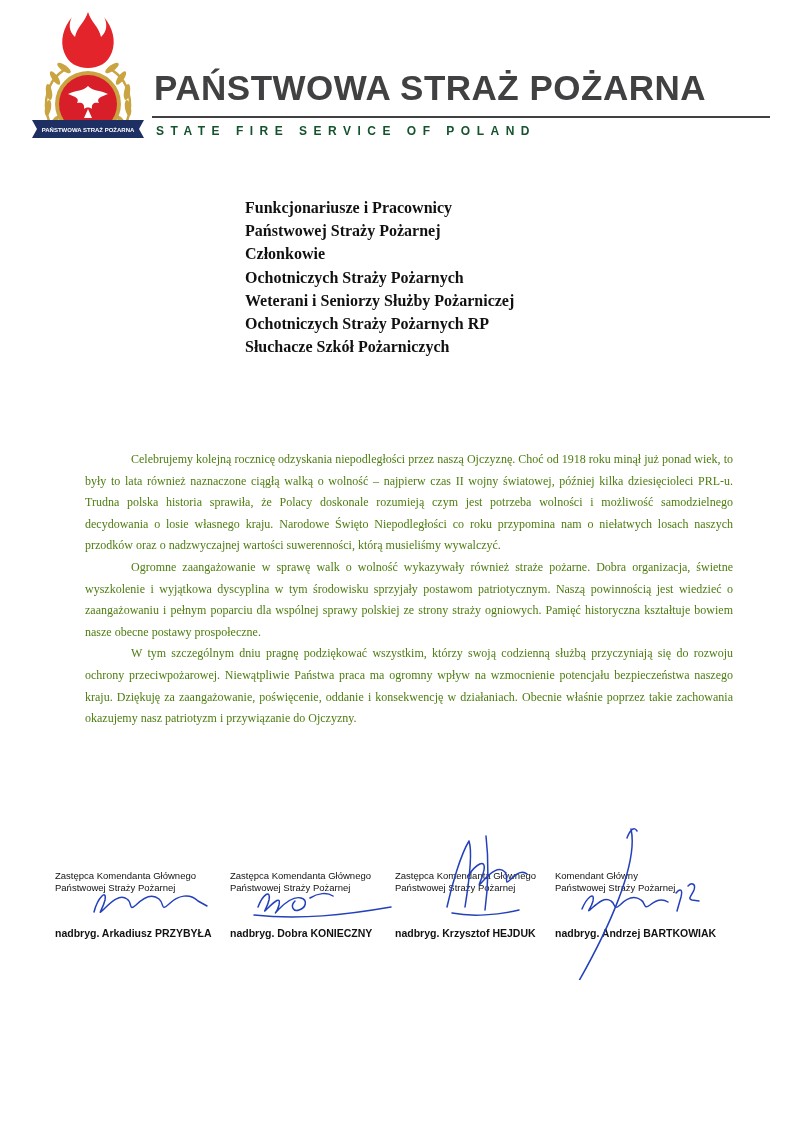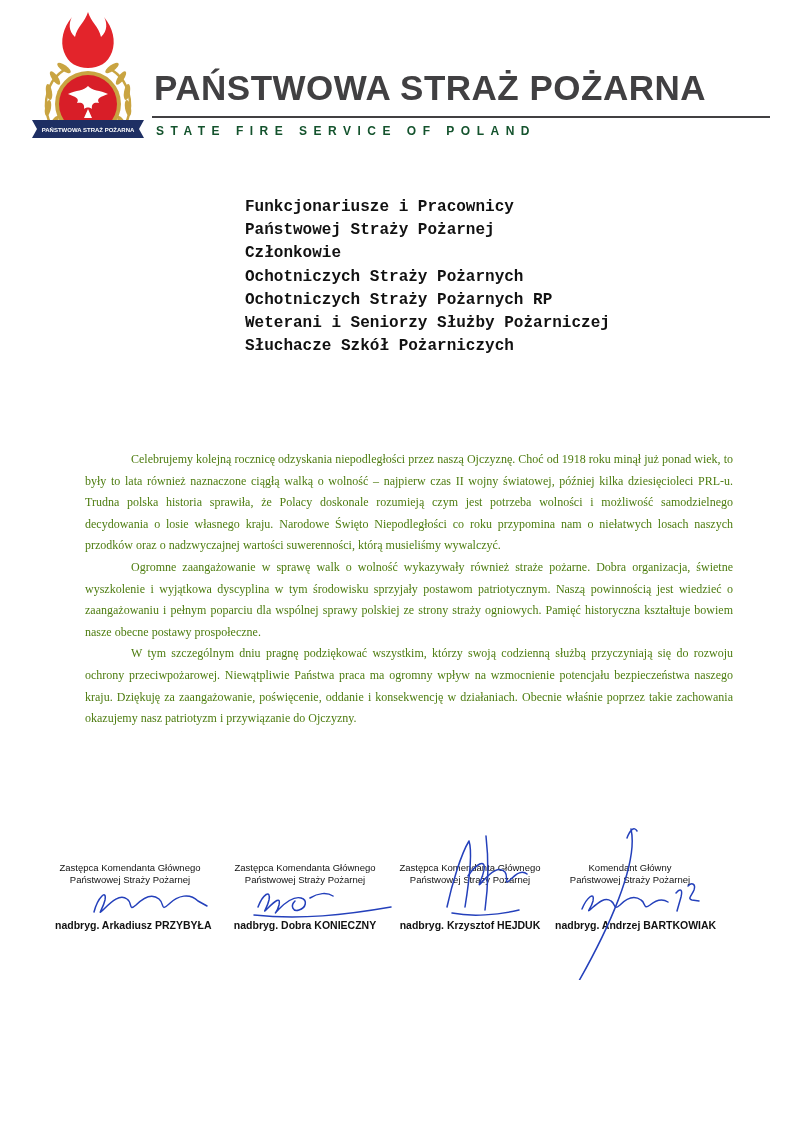--- a/index.html
+++ b/index.html
@@ -18,32 +18,32 @@
   }
   .header-rule { position:absolute; left:152px; top:116px; width:618px; height:2px; background:#414042; }
   .org-subtitle {
     position:absolute; left:156px; top:124px; white-space:nowrap;
     font-family:"Liberation Sans", sans-serif; font-size:12px; font-weight:700;
     letter-spacing:6.5px; color:#14532d;
   }
   
   .recipients {
     position:absolute; left:245px; top:196px;
-    font-weight:700; font-size:16px; line-height:23.2px; color:#111;font-family:Liberation Mono, monospace;
+    font-weight:700; font-size:16px; line-height:23.2px; color:#111;
   }
   
   .letter-body {
     position:absolute; left:85px; top:449px; width:648px;
     font-size:12px; line-height:21.6px; text-align:justify; color:#4d7c0f;
   }
   .letter-body p { text-indent:46px; margin:0; }
   
   .signatures { position:absolute; left:0; top:862px; width:800px; height:130px;
     font-family:"Liberation Sans", sans-serif; }
-  .sig-col { position:absolute; width:150px; text-align:center; top:0; }
+  .sig-col { position:absolute; width:150px; text-align:left; top:8px; }
   .sig-col.c1 { left:55px; }
   .sig-col.c2 { left:230px; }
   .sig-col.c3 { left:395px; }
   .sig-col.c4 { left:555px; }
   .sig-title { font-size:9.5px; line-height:11.5px; color:#111; }
   .sig-name  { margin-top:34px; font-size:10.5px; font-weight:700; color:#111; white-space:nowrap; }
   .ink-layer { position:absolute; left:0; top:0; width:800px; height:1136px; pointer-events:none; }
   .ink { fill:none; stroke:#2440bb; stroke-width:1.5; stroke-linecap:round; stroke-linejoin:round; }
   
   .date-place { position:absolute; left:88px; top:1046px; font-size:15.5px; color:#151515; }
@@ -88,22 +88,22 @@
 
   <h1 class="org-title">PAŃSTWOWA STRAŻ POŻARNA</h1>
   <div class="header-rule"></div>
   <div class="org-subtitle">STATE FIRE SERVICE OF POLAND</div>
 
   <section class="recipients">
     <div>Funkcjonariusze i Pracownicy</div>
     <div>Państwowej Straży Pożarnej</div>
     <div>Członkowie</div>
     <div>Ochotniczych Straży Pożarnych</div>
+    <div>Weterani i Seniorzy Służby Pożarniczej</div>
     <div>Ochotniczych Straży Pożarnych RP</div>
-    <div>Weterani i Seniorzy Służby Pożarniczej</div>
     <div>Słuchacze Szkół Pożarniczych</div>
   </section>
 
   <section class="letter-body">
     <p>Celebrujemy kolejną rocznicę odzyskania niepodległości przez naszą Ojczyznę. Choć od 1918 roku minął już ponad wiek, to były to lata również naznaczone ciągłą walką o wolność – najpierw czas II wojny światowej, później kilka dziesięcioleci PRL-u. Trudna polska historia sprawiła, że Polacy doskonale rozumieją czym jest potrzeba wolności i możliwość samodzielnego decydowania o losie własnego kraju. Narodowe Święto Niepodległości co roku przypomina nam o niełatwych losach naszych przodków oraz o nadzwyczajnej wartości suwerenności, którą musieliśmy wywalczyć.</p>
     <p>Ogromne zaangażowanie w sprawę walk o wolność wykazywały również straże pożarne. Dobra organizacja, świetne wyszkolenie i wyjątkowa dyscyplina w tym środowisku sprzyjały postawom patriotycznym. Naszą powinnością jest wiedzieć o zaangażowaniu i pełnym poparciu dla wspólnej sprawy polskiej ze strony straży ogniowych. Pamięć historyczna kształtuje bowiem nasze obecne postawy prospołeczne.</p>
     <p>W tym szczególnym dniu pragnę podziękować wszystkim, którzy swoją codzienną służbą przyczyniają się do rozwoju ochrony przeciwpożarowej. Niewątpliwie Państwa praca ma ogromny wpływ na wzmocnienie potencjału bezpieczeństwa naszego kraju. Dziękuję za zaangażowanie, poświęcenie, oddanie i konsekwencję w działaniach. Obecnie właśnie poprzez takie zachowania okazujemy nasz patriotyzm i przywiązanie do Ojczyzny.</p>
   </section>
 
   <section class="signatures">

